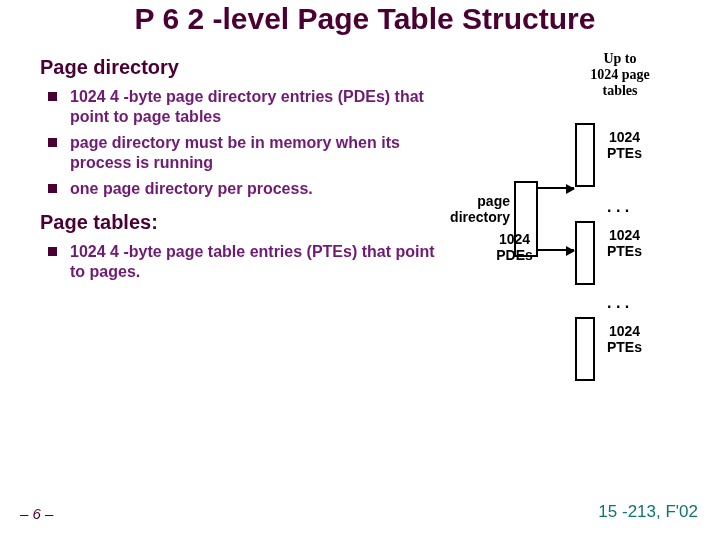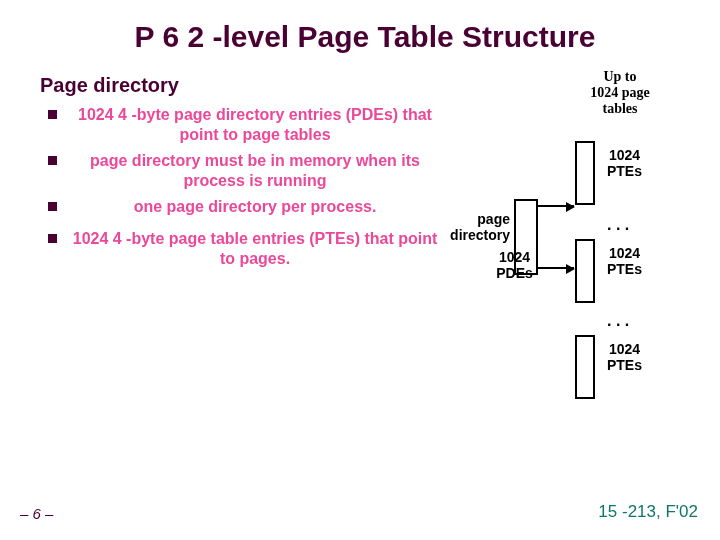--- a/index.html
+++ b/index.html
@@ -6,21 +6,21 @@
     margin: 0;
     padding: 0;
     width: 720px;
     height: 540px;
     background: #fff;
     font-family: Arial, Helvetica, sans-serif;
     position: relative;
     overflow: hidden;
   }
   .slide {
-    padding: 20px 30px 20px 40px;
+    padding: 2px 30px 20px 40px;
     box-sizing: border-box;
     height: 100%;
     position: relative;
   }
   .title {
     color: #4a0033;
     font-size: 30px;
     font-weight: bold;
     margin: 0 0 15px 0;
     text-align: center;
@@ -38,24 +38,23 @@
     margin: 5px 0 8px 0;
   }
   .bullet-list {
     margin: 0 0 12px 0;
     padding-left: 30px;
   }
   .bullet {
     position: relative;
     font-size: 16px;
     font-weight: bold;
-    color: #ec4899;
+    color: #701a75;
     margin-bottom: 6px;
     line-height: 1.25;
-    text-align: center;
   }
   .bullet::before {
     content: "";
     position: absolute;
     left: -22px;
     top: 5px;
     width: 9px;
     height: 9px;
     background: #4a0033;
   }
@@ -133,20 +132,21 @@
   <div class="content">
     <div class="left-col">
 
       <div class="subhead">Page directory</div>
       <div class="bullet-list">
         <div class="bullet">1024 4 -byte page directory entries (PDEs) that point to page tables</div>
         <div class="bullet">page directory must be in memory when its process is running</div>
         <div class="bullet">one page directory per process.</div>
       </div>
 
+      <div class="subhead">Page tables:</div>
       <div class="bullet-list">
         <div class="bullet">1024 4 -byte page table entries (PTEs) that point to pages.</div>
       </div>
 
     </div>
 
     <div class="right-col">
       <div class="diagram">
 
         <div class="label" style="left:150px; top:0; width:60px;font-family:Liberation Serif, serif;">Up to 1024 page tables</div>

